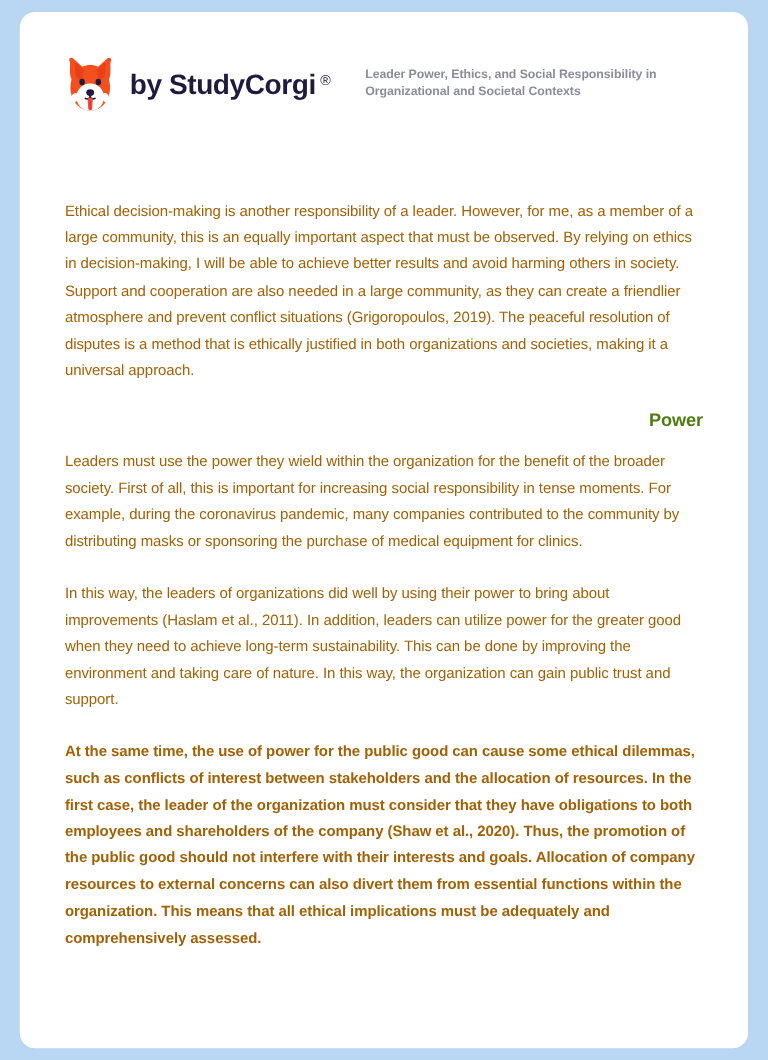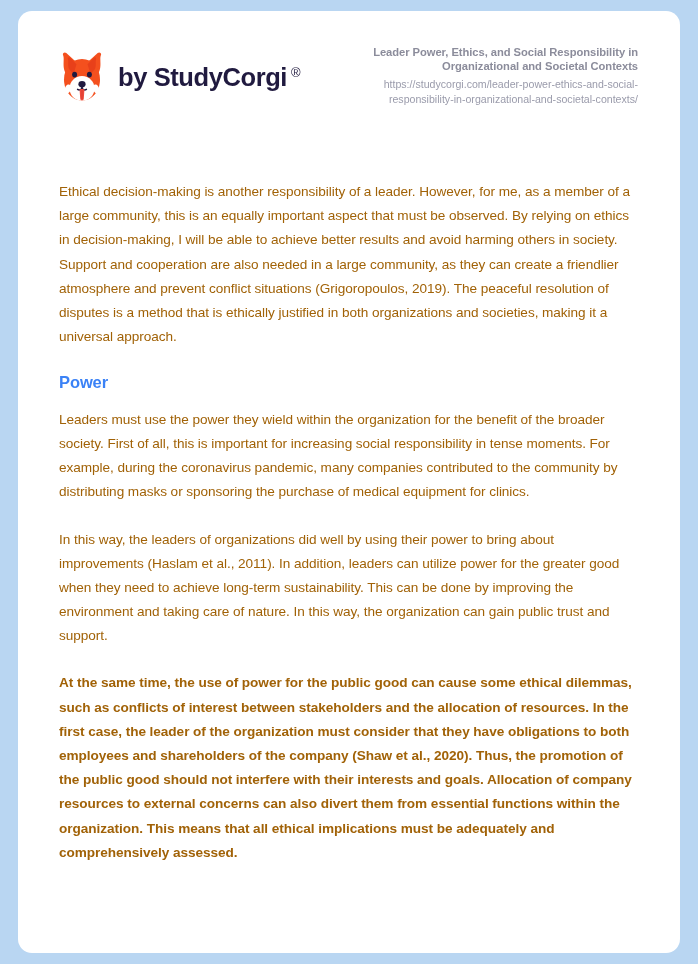--- a/index.html
+++ b/index.html
@@ -70,21 +70,21 @@
     font-size: 13px;
     color: #201a3f;
     margin-left: 4px;
     margin-top: 1px;
     line-height: 1;
   }
 
   .header-meta {
     margin-left: auto;
     margin-right: 42px;
-    text-align: right;
+    text-align: left;
     max-width: 306px;
     padding-bottom: 4px;
   }
 
   .doc-title {
     font-size: 11.2px;
     font-weight: bold;
     color: #8b8c9b;
     line-height: 1.32;
     letter-spacing: -0.05px;
@@ -115,24 +115,25 @@
     text-align: left;
     margin-bottom: 23px;
     letter-spacing: -0.05px;
   }
 
   .para:last-child { margin-bottom: 0; font-weight: bold; }
 
   .section-heading {
     font-size: 16.5px;
     font-weight: bold;
-    color: #3b82f6;
+    color: #4d7c0f;
     margin: 0 0 14px 0;
     line-height: 1.3;
     letter-spacing: -0.1px;
+    text-align: right;
   }
 </style>
 </head>
 <body>
 
 <div class="page-card">
 
   <div class="doc-header">
 
     <div class="brand">
@@ -167,21 +168,20 @@
       </svg>
 
       <div class="brand-wordmark">
         <span class="brand-name">by StudyCorgi</span>
         <span class="brand-reg">®</span>
       </div>
     </div>
 
     <div class="header-meta">
       <div class="doc-title">Leader Power, Ethics, and Social Responsibility in Organizational and Societal Contexts</div>
-      <div class="doc-url">https://studycorgi.com/leader-power-ethics-and-social-responsibility-in-organizational-and-societal-contexts/</div>
     </div>
 
   </div>
 
   <div class="doc-body">
     <p class="para">Ethical decision-making is another responsibility of a leader. However, for me, as a member of a large community, this is an equally important aspect that must be observed. By relying on ethics in decision-making, I will be able to achieve better results and avoid harming others in society. Support and cooperation are also needed in a large community, as they can create a friendlier atmosphere and prevent conflict situations (Grigoropoulos, 2019). The peaceful resolution of disputes is a method that is ethically justified in both organizations and societies, making it a universal approach.</p>
     <h2 class="section-heading">Power</h2>
     <p class="para">Leaders must use the power they wield within the organization for the benefit of the broader society. First of all, this is important for increasing social responsibility in tense moments. For example, during the coronavirus pandemic, many companies contributed to the community by distributing masks or sponsoring the purchase of medical equipment for clinics.</p>
     <p class="para">In this way, the leaders of organizations did well by using their power to bring about improvements (Haslam et al., 2011). In addition, leaders can utilize power for the greater good when they need to achieve long-term sustainability. This can be done by improving the environment and taking care of nature. In this way, the organization can gain public trust and support.</p>
     <p class="para">At the same time, the use of power for the public good can cause some ethical dilemmas, such as conflicts of interest between stakeholders and the allocation of resources. In the first case, the leader of the organization must consider that they have obligations to both employees and shareholders of the company (Shaw et al., 2020). Thus, the promotion of the public good should not interfere with their interests and goals. Allocation of company resources to external concerns can also divert them from essential functions within the organization. This means that all ethical implications must be adequately and comprehensively assessed.</p>

